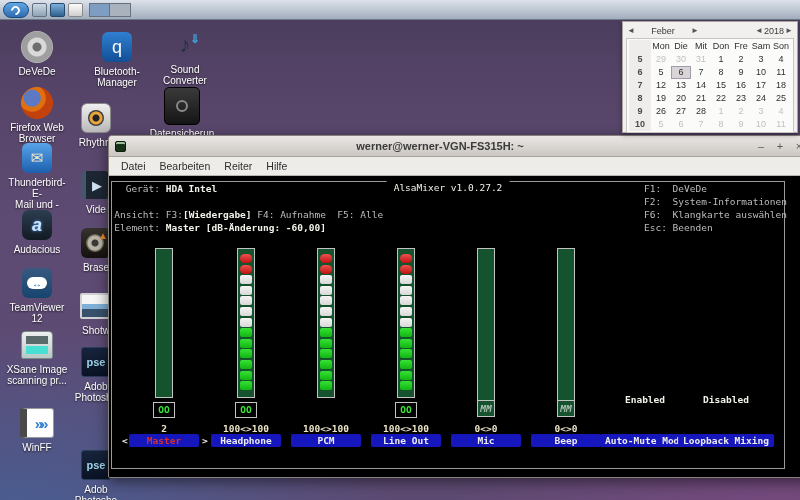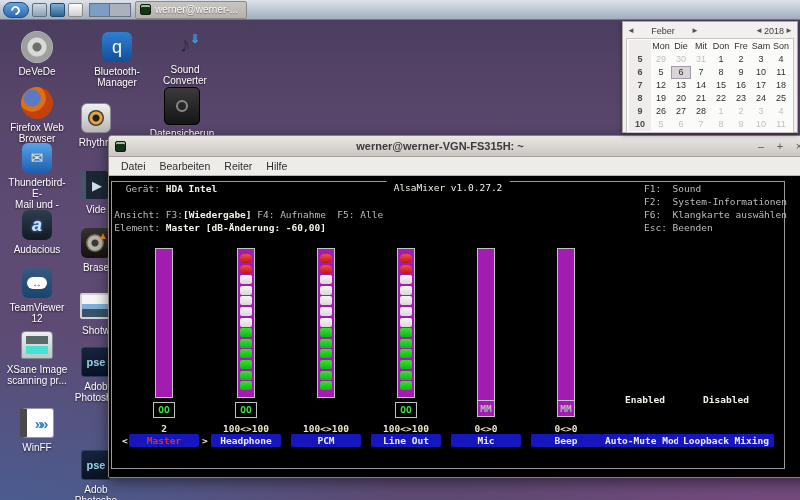--- a/index.html
+++ b/index.html
@@ -130,21 +130,21 @@
   .amx-title { position:absolute; top:-1px; left:50%; transform:translateX(-50%); background:#000;
     padding:0 7px; color:#f2f2ea; font-weight:normal; white-space:nowrap; }
   .info-line { position:absolute; left:4px; white-space:pre; }
   .info-line .lab { display:inline-block; width:47px; text-align:right; color:#bcbcbc; }
   .info-line .val { color:#f2f2ea; font-weight:bold; }
   .info-line .dim { color:#bcbcbc; font-weight:normal; }
   .help-line { position:absolute; left:535px; white-space:pre; color:#bcbcbc; }
 
   .channel { position:absolute; width:0; }
   .bar-frame { position:absolute; left:-9px; top:72px; width:18px; height:150px;
-    border:1px solid #c2c2c2; padding:5px 1px 0; background:#a21caf; }
+    border:1px solid #c2c2c2; padding:5px 1px 0; background:#14532d;font-style:italic; }
   .bar-frame.tall { height:169px; }
   .seg { display:block; height:9px; margin:0 1px 1.6px; border-radius:2px; }
   .seg.red { background:linear-gradient(#f05050,#c01212); border-radius:5px; }
   .seg.white { background:linear-gradient(#f5f5f5,#d8d8d8); }
   .seg.green { background:linear-gradient(#35e235,#13b413); }
   .mm { position:absolute; left:0; right:0; bottom:1px; border-top:1px solid #c2c2c2;
     text-align:center; color:#a9bfb2; font-weight:bold; padding-top:1px; }
   .mute-box { position:absolute; left:-11px; top:226px; width:22px; height:16px;
     border:1px solid #c2c2c2; text-align:center; color:#3ae23a; font-weight:bold; line-height:14px; }
   .chan-val { position:absolute; top:246px; left:0; transform:translateX(-50%); white-space:nowrap;
@@ -286,24 +286,20 @@
 <div class="panel">
   <div class="whisker">
       <i></i>
     </div>
   <div class="p-ico files"></div>
   <div class="p-ico media"></div>
   <div class="p-ico editor"></div>
   <div class="wsswitch">
     <div class="ws active"></div>
     <div class="ws other"></div>
-  </div>
-  <div class="taskbtn">
-    <span class="term-mini"></span>
-    <span>werner@werner-...</span>
   </div>
 </div>
 
 <div class="calendar">
   <div class="cal-head">
     <span class="cal-arrow">◄</span>
     <span class="cal-month">Feber</span>
     <span class="cal-arrow">►</span>
     <span class="cal-year">
       <span class="cal-arrow">◄</span>
@@ -388,21 +384,21 @@
   <div class="term-wrap">
     <div class="term">
       <div class="amx-box">
         <div class="amx-title">AlsaMixer v1.0.27.2</div>
       </div>
 
       <div class="info-line" style="top:6px"><span class="lab">Gerät:</span> <span class="val">HDA Intel</span></div>
       <div class="info-line" style="top:32px"><span class="lab">Ansicht:</span> <span class="val"><span class="dim">F3:</span><span>[Wiedergabe]</span><span class="dim"> F4: Aufnahme  F5: Alle</span></span></div>
       <div class="info-line" style="top:45px"><span class="lab">Element:</span> <span class="val">Master [dB-Änderung: -60,00]</span></div>
 
-      <div class="help-line" style="top:6px">F1:  Sound</div>
+      <div class="help-line" style="top:6px">F1:  DeVeDe</div>
       <div class="help-line" style="top:19px">F2:  System-Informationen</div>
       <div class="help-line" style="top:32px">F6:  Klangkarte auswählen</div>
       <div class="help-line" style="top:45px">Esc: Beenden</div>
 
       <div class="channel" style="left:55px">
         <div class="bar-frame"></div>
         <div class="mute-box">OO</div>
         <div class="chan-val">2</div>
         <span class="sel-arrow" style="left:-42px">&lt;</span>
         <div class="label-box selected">Master</div>

